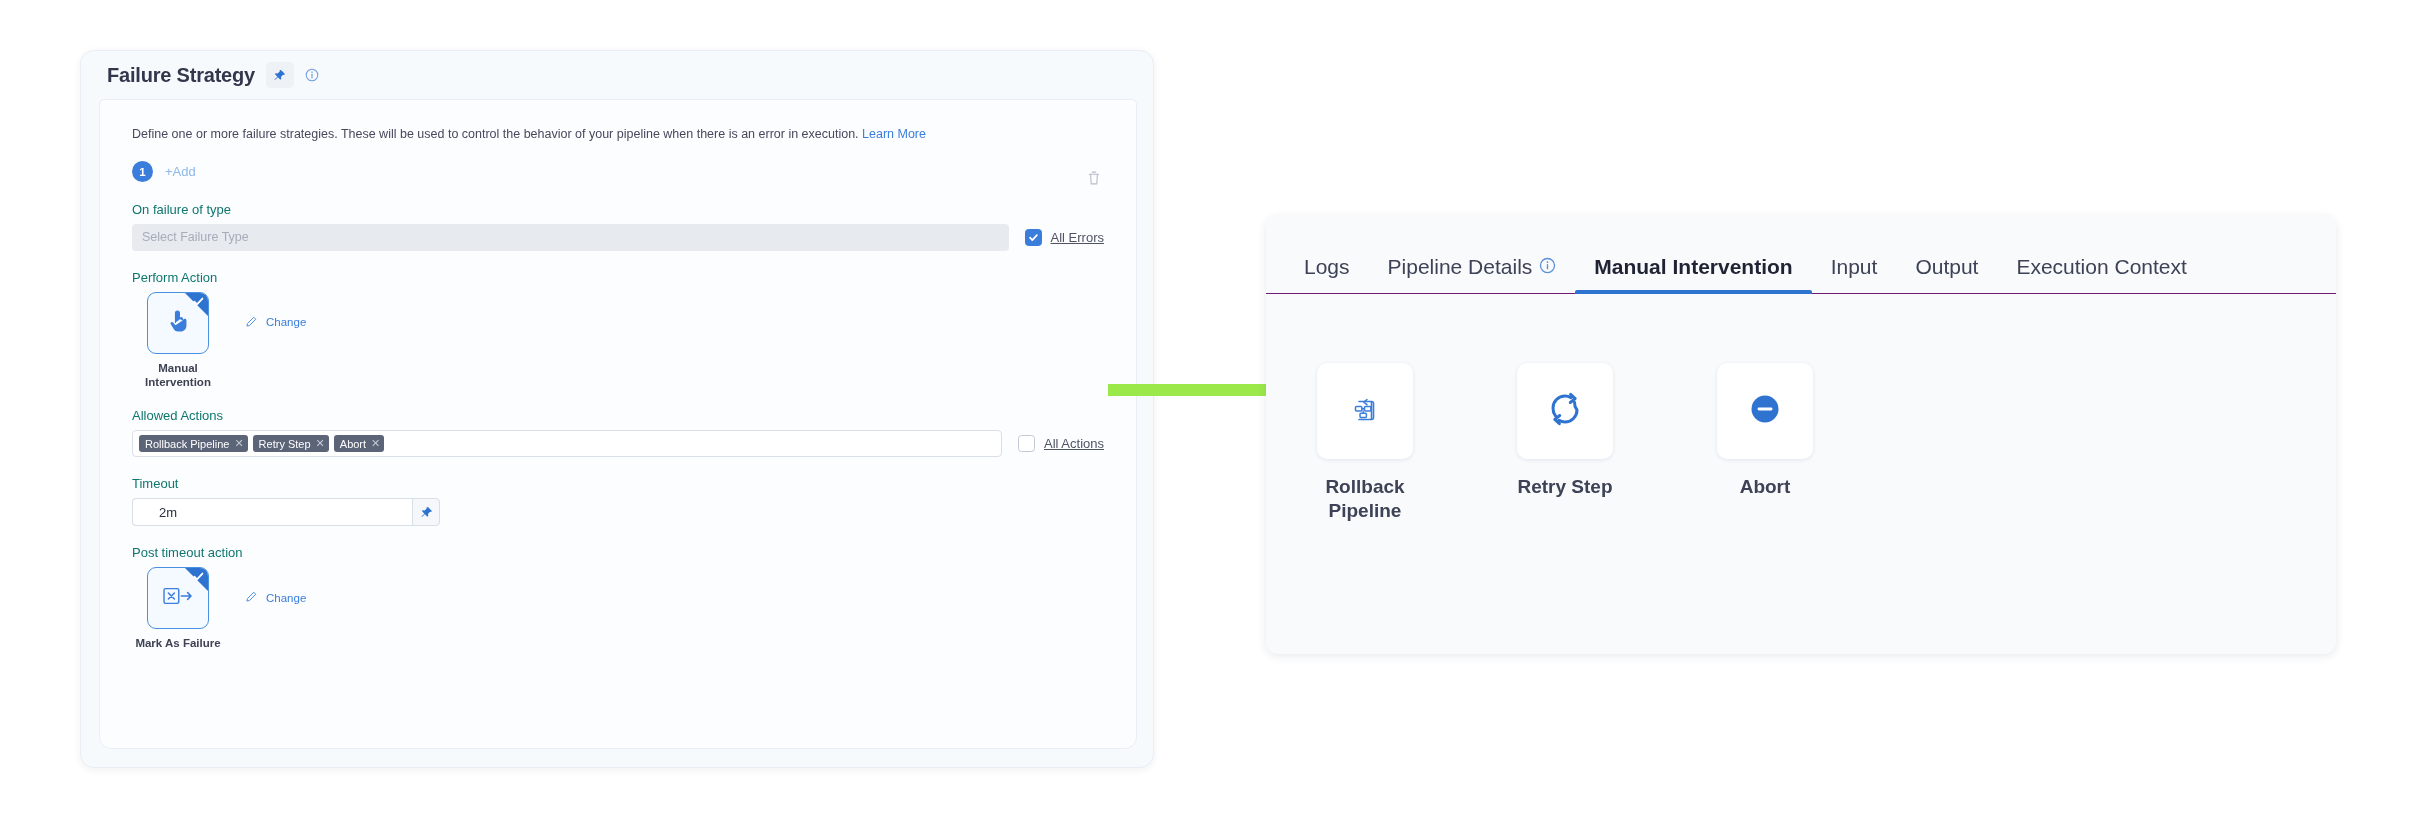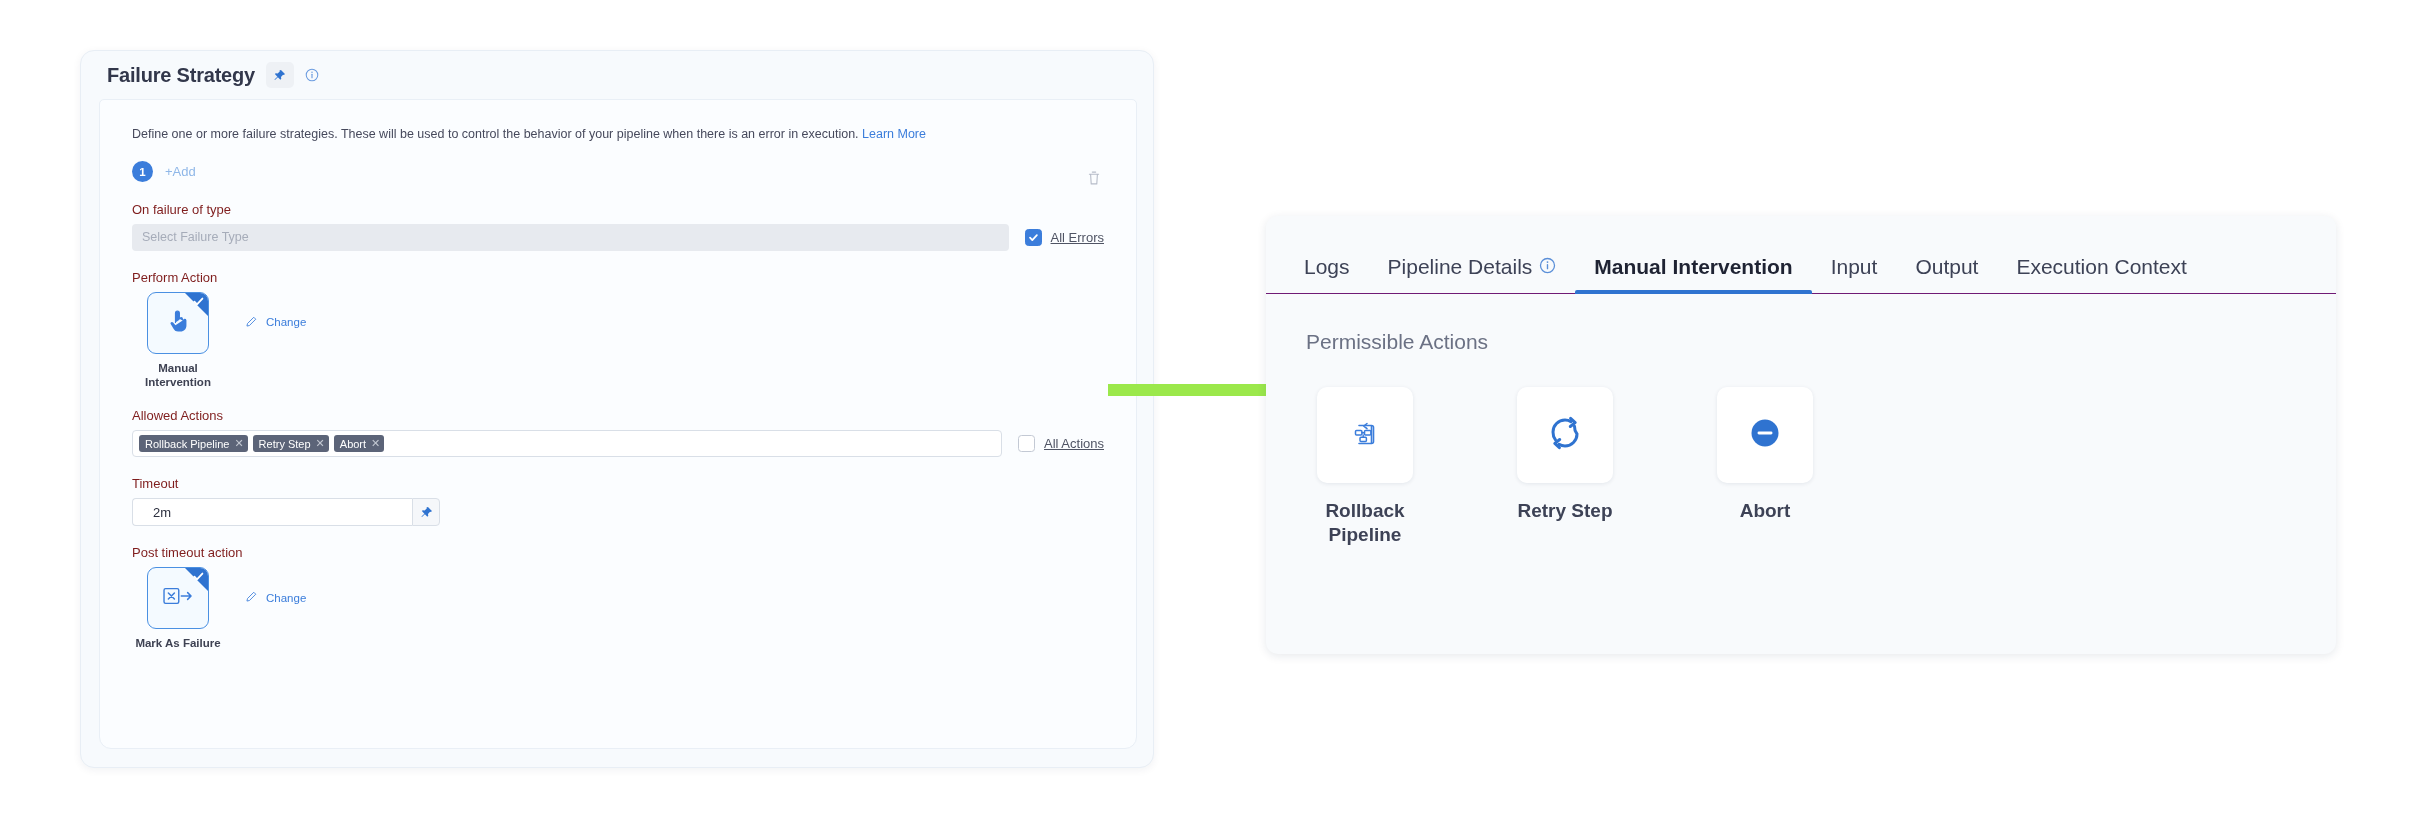--- a/index.html
+++ b/index.html
@@ -64,21 +64,21 @@
     display: flex; align-items: center; justify-content: center;
   }
   .add-link { font-size: 13px; color: #8fb7e8; }
   .trash-btn {
     position: absolute; right: 32px; top: 67px;
     width: 20px; height: 22px;
     display: flex; align-items: center; justify-content: center;
   }
 
   .field-label {
-    font-size: 13px; color: #7f1d1d; margin-top: 19px; margin-bottom: 7px;
+    font-size: 13px; color: #0f766e; margin-top: 19px; margin-bottom: 7px;
   }
   .row-inline { display: flex; align-items: center; gap: 16px; }
 
   .sel-disabled {
     width: 880px; height: 27px;
     background: #e7eaef; border-radius: 4px;
     display: flex; align-items: center;
     padding: 0 10px;
     font-size: 12.5px; color: #a6acb9;
   }
@@ -140,21 +140,21 @@
   }
   .tag-x { color: #c3c8d2; font-size: 11px; line-height: 1; cursor: pointer; }
 
   
   .timeout-wrap { display: flex; align-items: stretch; width: 308px; }
   .timeout-input {
     flex: 1; height: 28px;
     background: #fff; border: 1px solid #d9dfe7;
     border-right: none;
     border-radius: 4px 0 0 4px;
-    display: flex; align-items: center; padding: 0 20px;
+    display: flex; align-items: center; padding: 0 26px;
     font-size: 13px; color: #2b2f3e;
   }
   .timeout-pin {
     width: 28px; height: 28px;
     background: #f5f7fa; border: 1px solid #d9dfe7;
     border-radius: 0 4px 4px 0;
     display: flex; align-items: center; justify-content: center;
   }
 
   
@@ -386,21 +386,20 @@
       </div>
       <div class="tab">
         <span>Output</span>
       </div>
       <div class="tab">
         <span>Execution Context</span>
       </div>
     </div>
 
     <div class="panel-body">
-      <div class="perm-title">Permissible Actions</div>
 
       <div class="card-row">
 
         <div class="action-card">
           <div class="action-box">
             <span>
               <svg width="40" height="40" viewBox="0 0 40 40" fill="none">
                 <path d="M14 12.5h12.5a2 2 0 012 2v14a2 2 0 01-2 2H14" stroke="#3b7ddb" stroke-width="1.6" stroke-linecap="round"></path>
                 <path d="M26.5 12.5V30.5" stroke="#3b7ddb" stroke-width="1.6"></path>
                 <path d="M22 10.5l-3.2 2.6 3.2 2.6" stroke="#3b7ddb" stroke-width="1.5" stroke-linecap="round" stroke-linejoin="round"></path>

